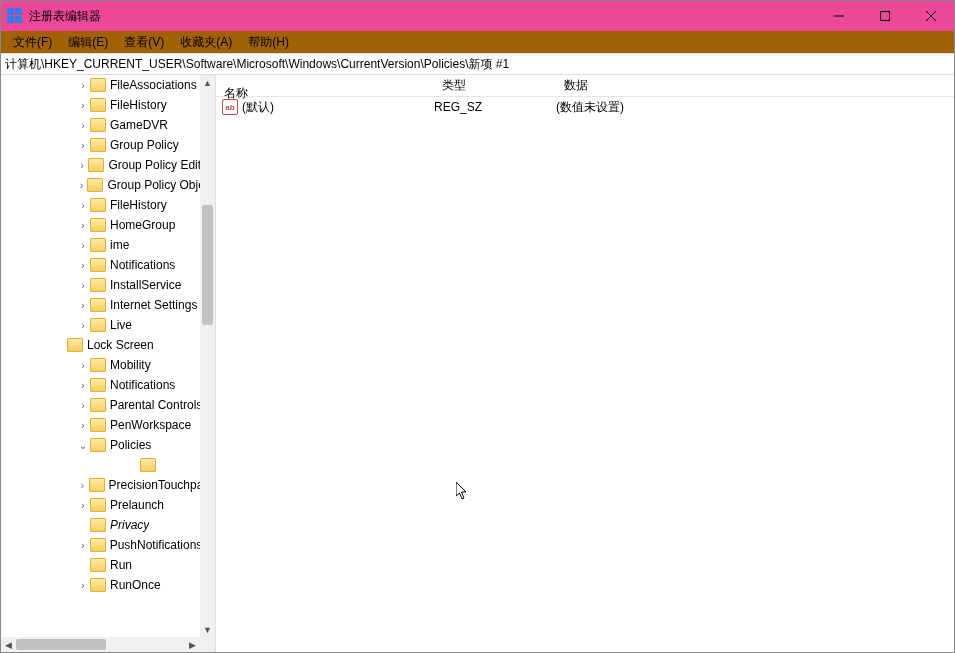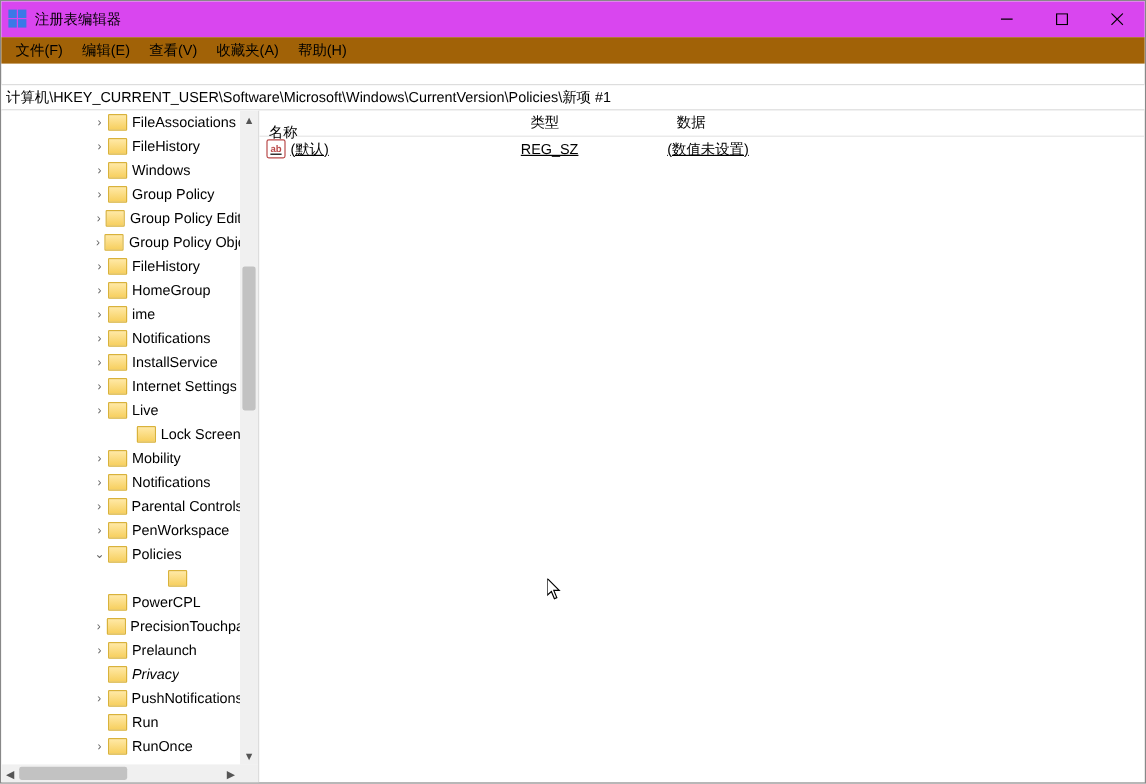--- a/index.html
+++ b/index.html
@@ -1,26 +1,26 @@
 <!DOCTYPE html>
 <html><head>
 <meta charset="utf-8">
 <style>
 * { margin:0; padding:0; box-sizing:border-box; font-family:"Microsoft YaHei","Segoe UI",sans-serif; font-size:12px; }
 body { background:#fff; color:#000; width:955px; height:653px; overflow:hidden; display:flex; flex-direction:column; border:1px solid #888; }
-.titlebar { height:30px; display:flex; align-items:center; padding:0 0 0 6px; background:#d946ef; }
+.titlebar { height:30px; display:flex; align-items:center; padding:0 0 0 6px; background:#ec4899; }
 .titlebar .app-icon { width:16px; height:16px; margin-right:6px; display:flex; flex-wrap:wrap; }
 .titlebar .app-icon span { width:7px; height:7px; background:#3b78e7; margin:0 1px 1px 0; }
 .titlebar .title { flex:1; }
 .winbtns { display:flex; height:100%; }
 .winbtns div { width:46px; display:flex; align-items:center; justify-content:center; }
 .winbtns svg { width:10px; height:10px; }
 .menubar { height:22px; display:flex; align-items:center; padding:0 4px; background:#a16207; }
 .menubar span { padding:2px 8px; }
-.addressbar { height:22px; border-top:1px solid #ddd; border-bottom:1px solid #ddd; display:flex; align-items:center; padding:0 4px; background:#fff;margin-top:17px; }
+.addressbar { height:22px; border-top:1px solid #ddd; border-bottom:1px solid #ddd; display:flex; align-items:center; padding:0 4px; background:#fff; }
 .content { flex:1; display:flex; overflow:hidden; }
 .tree-wrap { width:215px; display:flex; flex-direction:column; border-right:1px solid #ddd; background:#fff; overflow:hidden; }
 .tree { flex:1; overflow:hidden; position:relative; }
 .tree-inner { position:absolute; top:0; left:0; right:15px; }
 .tree-row { height:20px; display:flex; align-items:center; white-space:nowrap; overflow:hidden; }
 .tree-row .chev { width:14px; text-align:center; color:#666; font-size:10px; }
 .tree-row .folder { width:16px; height:14px; background:linear-gradient(#ffe9a6,#f7cf5e); border:1px solid #d9b23a; border-radius:1px; margin-right:4px; flex-shrink:0; }
 .tree-row .label { overflow:hidden; text-overflow:clip; }
 .tree-row input.edit { border:1px solid #000; font-size:12px; padding:0 2px; height:16px; outline:none; }
 .vscroll { position:absolute; right:0; top:0; width:15px; height:100%; background:#f0f0f0; }
@@ -32,21 +32,21 @@
 .hscroll .track { flex:1; position:relative; height:100%; }
 .hscroll .thumb { position:absolute; top:2px; bottom:2px; left:0; width:90px; background:#c2c2c2; border-radius:2px; }
 .hscroll .corner { width:15px; height:15px; background:#f0f0f0; }
 .values { flex:1; display:flex; flex-direction:column; overflow:hidden; }
 .values-header { height:22px; display:flex; align-items:center; border-bottom:1px solid #e5e5e5; }
 .values-header .col { padding:0 8px; }
 .values-header .col.name { width:218px;margin-top:16px; }
 .values-header .col.type { width:122px; }
 .values-header .col.data { flex:1; }
 .values-body { flex:1; }
-.value-row { height:20px; display:flex; align-items:center;text-decoration:underline; }
+.value-row { height:20px; display:flex; align-items:center; }
 .value-row .icon-cell { width:218px; display:flex; align-items:center; padding-left:6px; }
 .value-row .val-icon { width:16px; height:16px; border:1px solid #b94a4a; background:#fff; border-radius:2px; margin-right:4px; display:flex; align-items:center; justify-content:center; font-size:8px; color:#b94a4a; font-weight:bold; flex-shrink:0; }
 .value-row .type-cell { width:122px; }
 .value-row .data-cell { flex:1; }
 .cursor { position:absolute; left:456px; top:482px; pointer-events:none; }
 </style>
 </head>
 <body>
 
 <div class="titlebar">
@@ -97,21 +97,21 @@
             <span class="label">FileAssociations</span>
           </div>
           <div class="tree-row" style="padding-left: 75px;">
             <span class="chev">›</span>
             <span class="folder"></span>
             <span class="label">FileHistory</span>
           </div>
           <div class="tree-row" style="padding-left: 75px;">
             <span class="chev">›</span>
             <span class="folder"></span>
-            <span class="label">Windows</span>
+            <span class="label">GameDVR</span>
           </div>
           <div class="tree-row" style="padding-left: 75px;">
             <span class="chev">›</span>
             <span class="folder"></span>
             <span class="label">Group Policy</span>
           </div>
           <div class="tree-row" style="padding-left: 75px;">
             <span class="chev">›</span>
             <span class="folder"></span>
             <span class="label">Group Policy Editor</span>
@@ -149,21 +149,21 @@
           <div class="tree-row" style="padding-left: 75px;">
             <span class="chev">›</span>
             <span class="folder"></span>
             <span class="label">Internet Settings</span>
           </div>
           <div class="tree-row" style="padding-left: 75px;">
             <span class="chev">›</span>
             <span class="folder"></span>
             <span class="label">Live</span>
           </div>
-          <div class="tree-row" style="padding-left: 99px;">
+          <div class="tree-row" style="padding-left: 52px;">
             <span class="chev"></span>
             <span class="folder"></span>
             <span class="label">Lock Screen</span>
           </div>
           <div class="tree-row" style="padding-left: 75px;">
             <span class="chev">›</span>
             <span class="folder"></span>
             <span class="label">Mobility</span>
           </div>
           <div class="tree-row" style="padding-left: 75px;">
@@ -183,25 +183,20 @@
           </div>
           <div class="tree-row" style="padding-left: 75px;">
             <span class="chev">⌄</span>
             <span class="folder"></span>
             <span class="label">Policies</span>
           </div>
           <div class="tree-row" style="padding-left: 95px; gap: 44px;">
             <span class="chev"></span>
             <span class="folder"></span>
             <input class="edit" value="System" style="width: 50px;">
-          </div>
-          <div class="tree-row" style="padding-left: 75px;">
-            <span class="chev"></span>
-            <span class="folder"></span>
-            <span class="label">PowerCPL</span>
           </div>
           <div class="tree-row" style="padding-left: 75px;">
             <span class="chev">›</span>
             <span class="folder"></span>
             <span class="label">PrecisionTouchpad</span>
           </div>
           <div class="tree-row" style="padding-left: 75px;">
             <span class="chev">›</span>
             <span class="folder"></span>
             <span class="label">Prelaunch</span>

